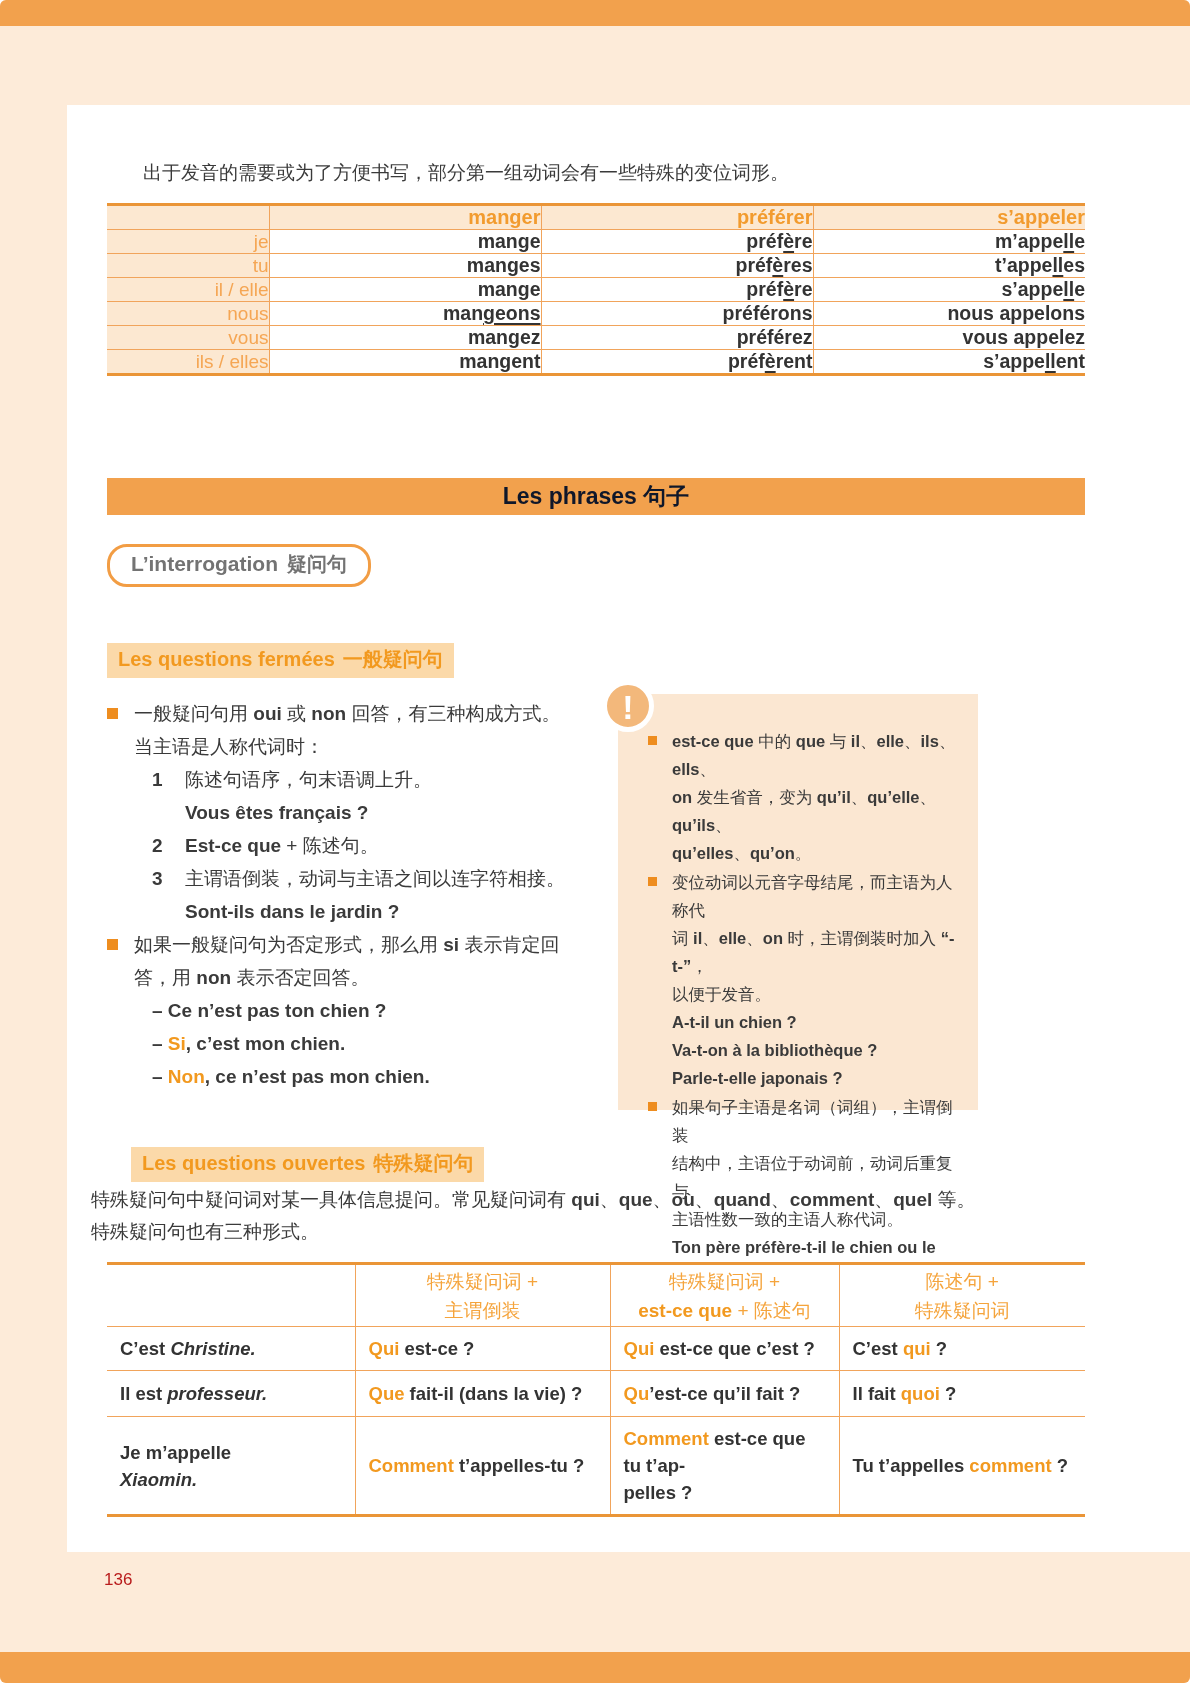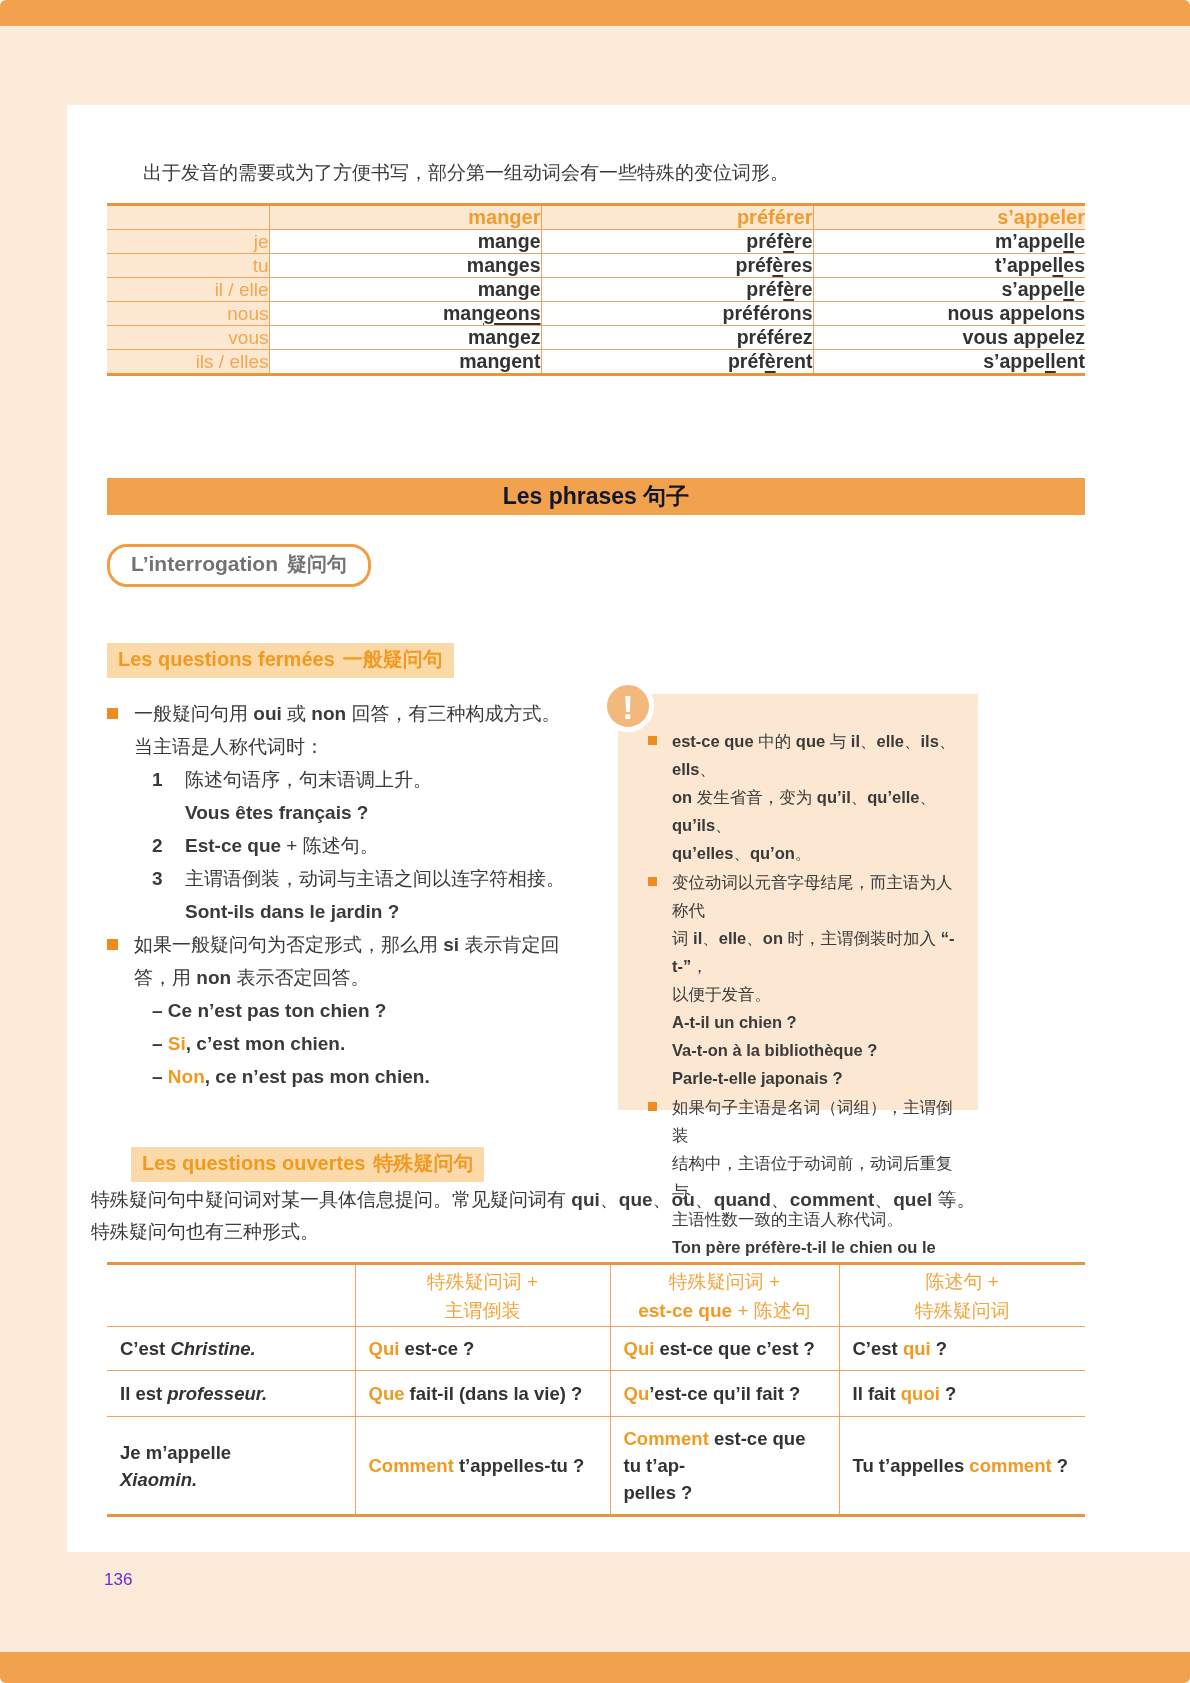--- a/index.html
+++ b/index.html
@@ -83,21 +83,21 @@
 
   
   .qtable{left:107px;top:1262px;}
   .qtable tr.head th{height:63px;background:#fff;color:#f5a43c;font-weight:normal;font-size:19px;
                      text-align:center;line-height:29px;}
   .qtable td{font-weight:bold;font-size:18.5px;color:#333;text-align:left;padding:8px 13px;line-height:27px;}
   .qtable tr.r0 td{height:44px;}
   .qtable tr.r1 td{height:46px;}
   .qtable tr.r2 td{height:64px;}
 
-  .pagenum{left:104px;top:1570px;font-size:17px;color:#6d28d9;}
+  .pagenum{left:104px;top:1570px;font-size:17px;color:#b91c1c;}
 </style>
 </head>
 <body>
 
 <div class="page">
   <div class="edge-strip top"></div>
   <div class="edge-strip bottom"></div>
   <div class="panel"></div>
 
   <div class="abs intro"><span>出于发音的需要或为了方便书写，部分第一组动词会有一些特殊的变位词形。</span></div>

